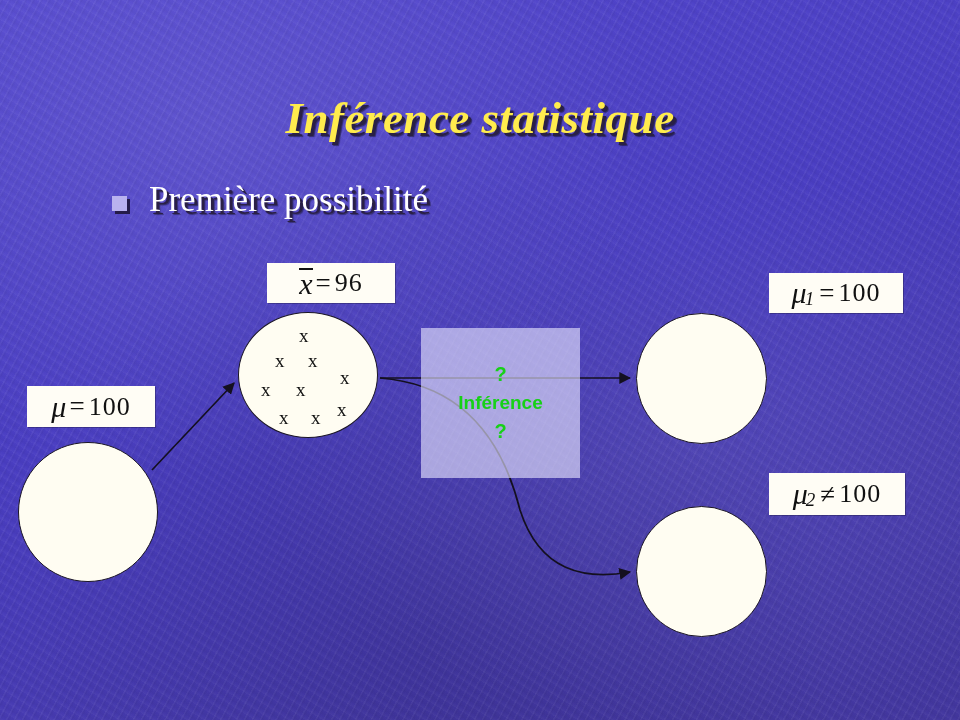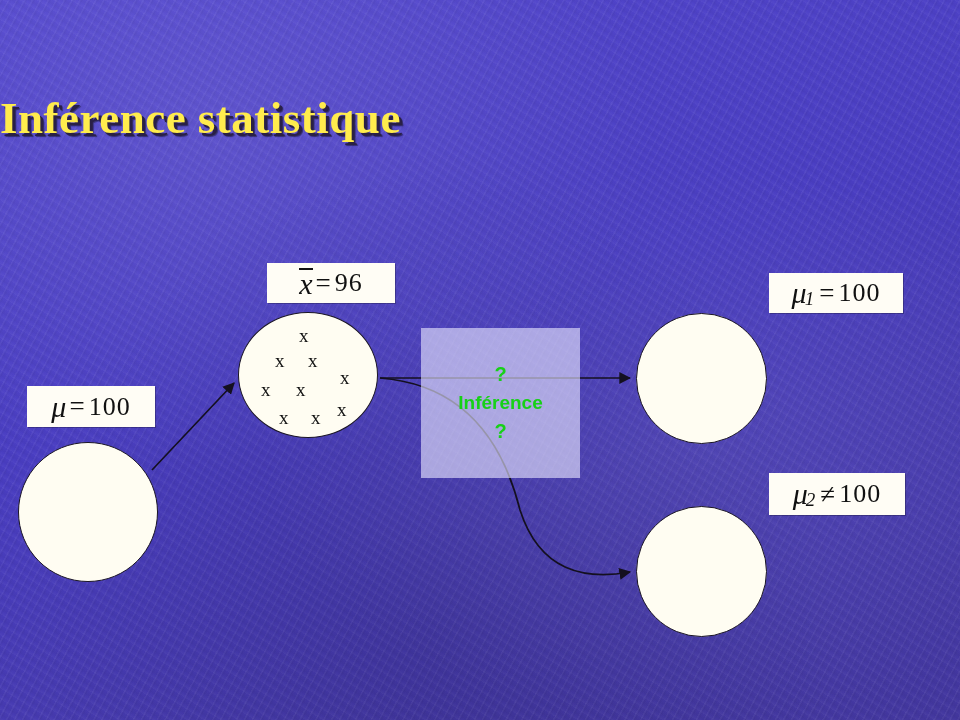--- a/index.html
+++ b/index.html
@@ -26,27 +26,29 @@
       linear-gradient(162deg, #5448cf 0%, #4a3ec2 45%, #43379e 100%);
     overflow: hidden;
   }
 
   
   #title {
     position: absolute;
     left: 0;
     top: 92px;
     width: 960px;
+    text-align: center;
     font-family: "Liberation Serif", serif;
     font-weight: bold;
     font-size: 45px;
     letter-spacing: 0.5px;
     color: #ffec4d;
     text-shadow: 3px 3px 0px #2a2046, 4px 4px 1px rgba(0,0,0,0.45);
     white-space: nowrap;
+    font-style: italic;
   }
 
   
   #bullet-row {
     position: absolute;
     left: 112px;
     top: 180px;
     display: flex;
     align-items: center;
   }
@@ -169,20 +171,24 @@
     pointer-events: none;
   }
 </style>
 </head>
 <body>
 
 <div id="slide">
 
   <div id="title">Inférence statistique</div>
 
+  <div id="bullet-row">
+    <div id="bullet-marker"></div>
+    <div id="bullet-text">Première possibilité</div>
+  </div>
 
   <svg id="arrows" viewBox="0 0 960 720">
     <defs>
       <marker id="ah" viewBox="0 0 10 10" refX="9" refY="5" markerWidth="7" markerHeight="7" orient="auto-start-reverse">
         <path d="M 0 0 L 10 5 L 0 10 z" fill="#14101f"></path>
       </marker>
     </defs>
 
     <path d="M 152 470 L 234 383" stroke="#14101f" stroke-width="1.7" fill="none" marker-end="url(#ah)"></path>
 

